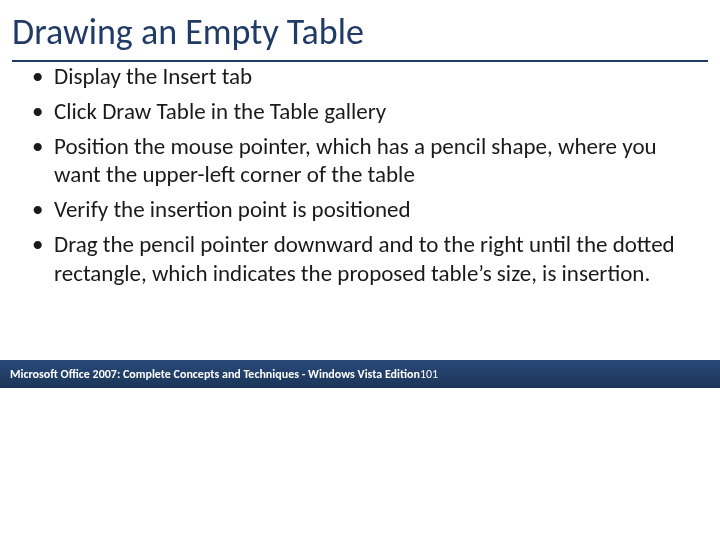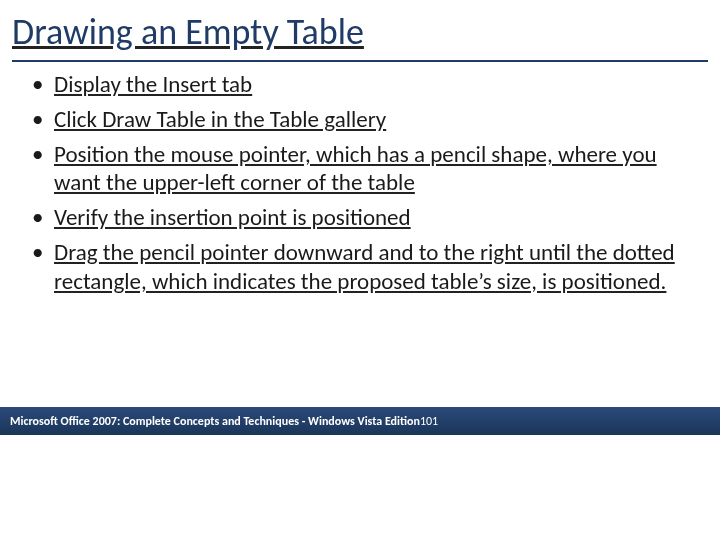--- a/index.html
+++ b/index.html
@@ -8,38 +8,37 @@
     width: 720px;
     height: 540px;
     font-family: Calibri, "Segoe UI", Arial, sans-serif;
     background: #ffffff;
     color: #222222;
     overflow: hidden;
   }
   .slide {
     position: relative;
     width: 720px;
-    height: 435px;
+    height: 388px;
     box-sizing: border-box;
-    text-decoration: underline;
   }
   .title {
     font-size: 36px;
     font-weight: 400;
     color: #1f3b66;
     padding: 10px 8px 6px 12px;
     letter-spacing: 0px;
   }
   .title-rule {
     margin: 0 12px 0 12px;
     border: none;
     border-top: 2px solid #1f3b66;
   }
   .body {
-    padding: 8px 20px 0 32px;
+    padding: 0 20px 0 32px;
   }
   ul.bullets {
     list-style: none;
     margin: 0;
     padding: 0;
   }
   ul.bullets > li {
     position: relative;
     font-size: 23px;
     line-height: 1.25;
@@ -94,21 +93,21 @@
 
   <div class="title">Drawing an Empty Table</div>
   <hr class="title-rule">
 
   <div class="body">
     <ul class="bullets">
       <li>Display the Insert tab</li>
       <li>Click Draw Table in the Table gallery</li>
       <li>Position the mouse pointer, which has a pencil shape, where you want the upper-left corner of the table</li>
       <li>Verify the insertion point is positioned</li>
-      <li>Drag the pencil pointer downward and to the right until the dotted rectangle, which indicates the proposed table’s size, is positioned.</li>
+      <li>Drag the pencil pointer downward and to the right until the dotted rectangle, which indicates the proposed table’s size, is insertion.</li>
     </ul>
   </div>
 
   <div class="footer-faint">Picture Tools   Ta</div>
 
   <div class="footer">
     <span class="footer-text">Microsoft Office 2007: Complete Concepts and Techniques - Windows Vista Edition</span>
     <span class="page-num">101</span>
   </div>
 

